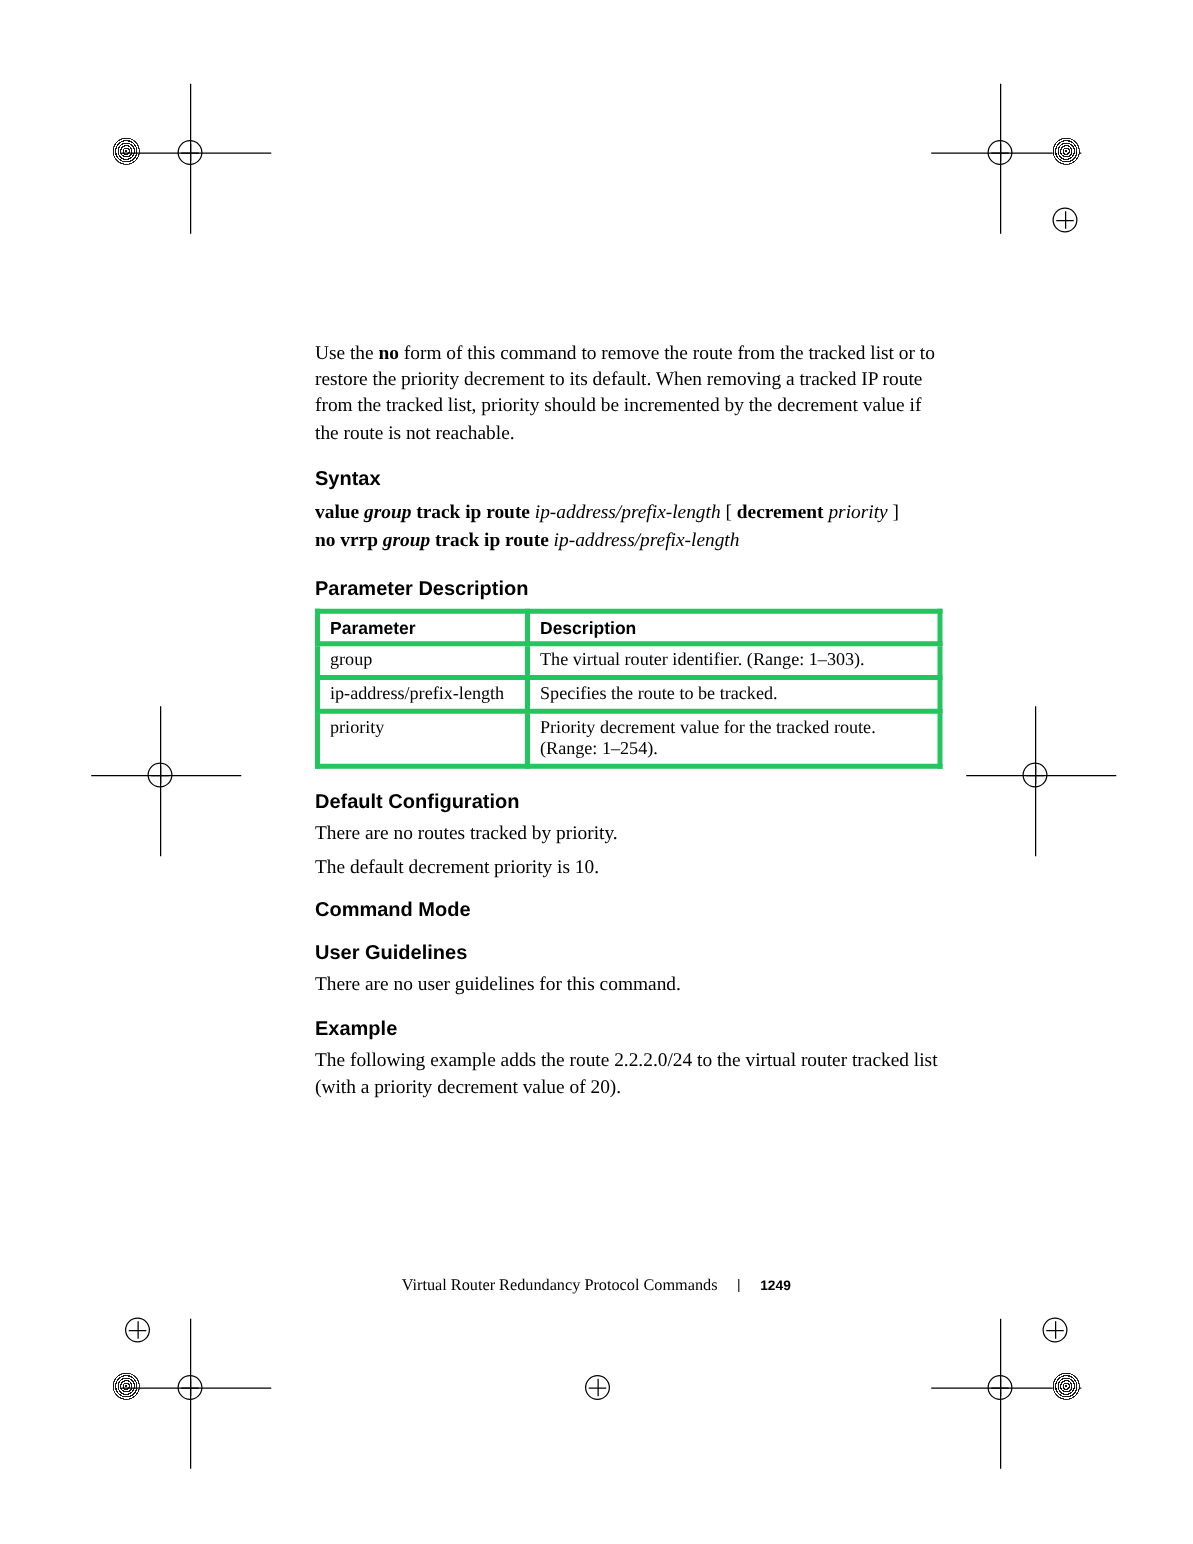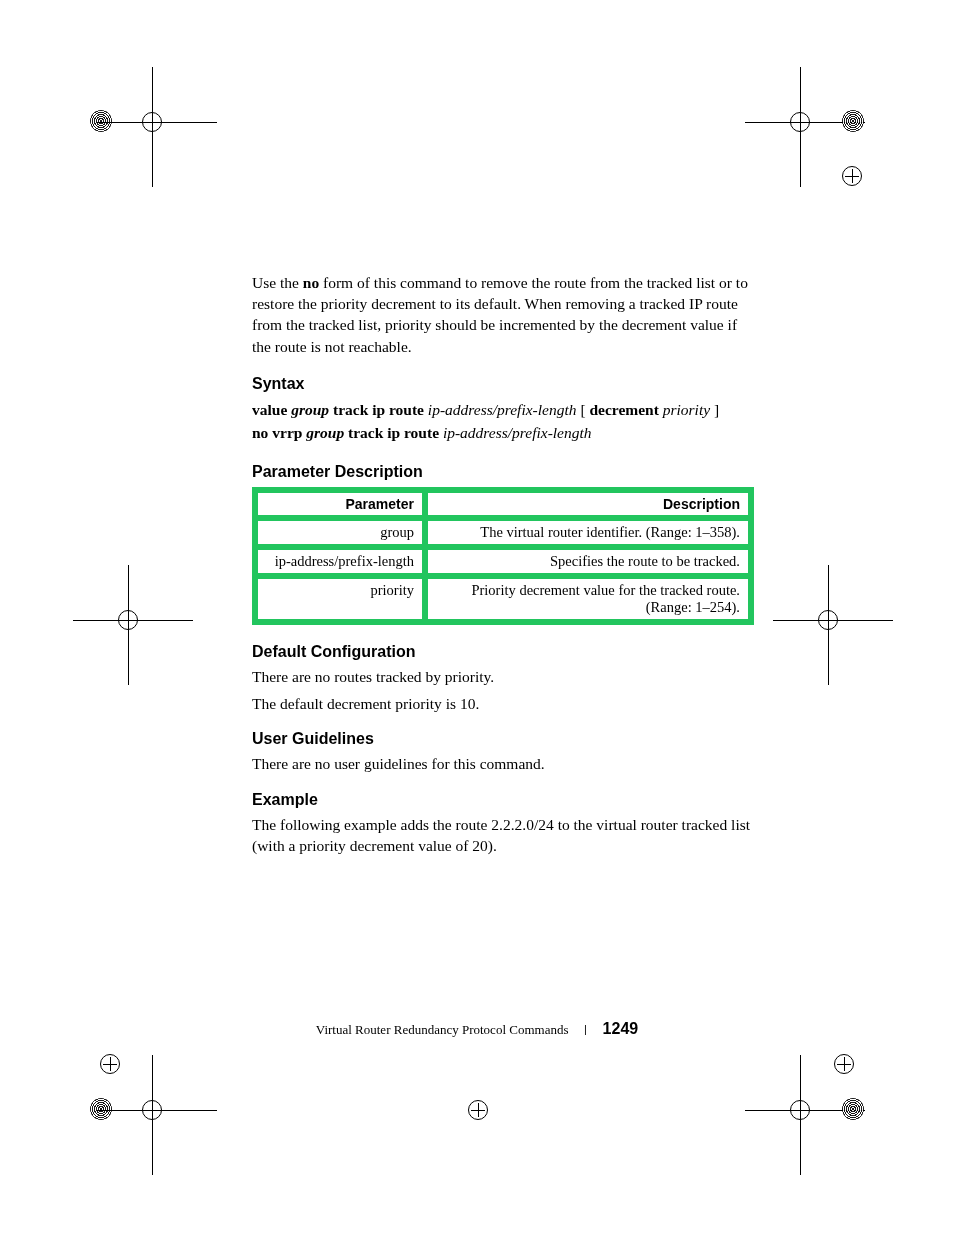--- a/index.html
+++ b/index.html
@@ -40,22 +40,22 @@
   .i { font-style: italic; }
   .bi { font-weight: bold; font-style: italic; }
   table.param {
     border-collapse: collapse;
     width: 502px;
     margin-top: 6px;
     margin-bottom: 18px;
     font-size: 14.5px;
   }
   table.param th, table.param td {
-    border: 6px solid #22c55e;
-    text-align: right;
+    border: 4px solid #22c55e;
+    text-align: left;
     vertical-align: top;
     padding: 3px 8px;
   }
   table.param th {
     font-family: Arial, Helvetica, sans-serif;
     font-weight: bold;
     font-size: 14px;
   }
   table.param th:first-child, table.param td:first-child {
     width: 148px;
@@ -83,21 +83,21 @@
     font-family: Liberation Serif, serif;
     font-size: 13px;
   }
   .footer-sep {
     margin: 0 12px;
     font-size: 11px;
     vertical-align: 1px;
   }
   .footer-page {
     font-weight: bold;
-    font-size: 16px;
+    font-size: 11px;
   }
 
   
   .mark {
     position: absolute;
     pointer-events: none;
   }
   .reg {
     width: 22px; height: 22px; border-radius: 50%;
     background:
@@ -145,41 +145,42 @@
   <div>
     <div class="heading">Parameter Description</div>
     <table class="param">
       <tbody>
           <tr>
         <th>Parameter</th>
         <th>Description</th>
       </tr>
       <tr>
         <td>group</td>
-        <td>The virtual router identifier. (Range: 1–358).</td>
+        <td>The virtual router identifier. (Range: 1–303).</td>
       </tr>
       <tr>
         <td>ip-address/prefix-length</td>
         <td>Specifies the route to be tracked.</td>
       </tr>
       <tr>
         <td>priority</td>
         <td>Priority decrement value for the tracked route. (Range: 1–254).</td>
       </tr>
     </tbody>
       </table>
   </div>
 
   <div class="section">
     <div class="heading">Default Configuration</div>
     <p class="body-para">There are no routes tracked by priority.</p>
     <p class="body-para">The default decrement priority is 10.</p>
   </div>
 
   <div class="section">
+    <div class="heading">Command Mode</div>
   </div>
 
   <div class="section">
     <div class="heading">User Guidelines</div>
     <p class="body-para">There are no user guidelines for this command.</p>
   </div>
 
   <div class="section">
     <div class="heading">Example</div>
     <p class="body-para">The following example adds the route 2.2.2.0/24 to the virtual router tracked list (with a priority decrement value of 20).</p>

